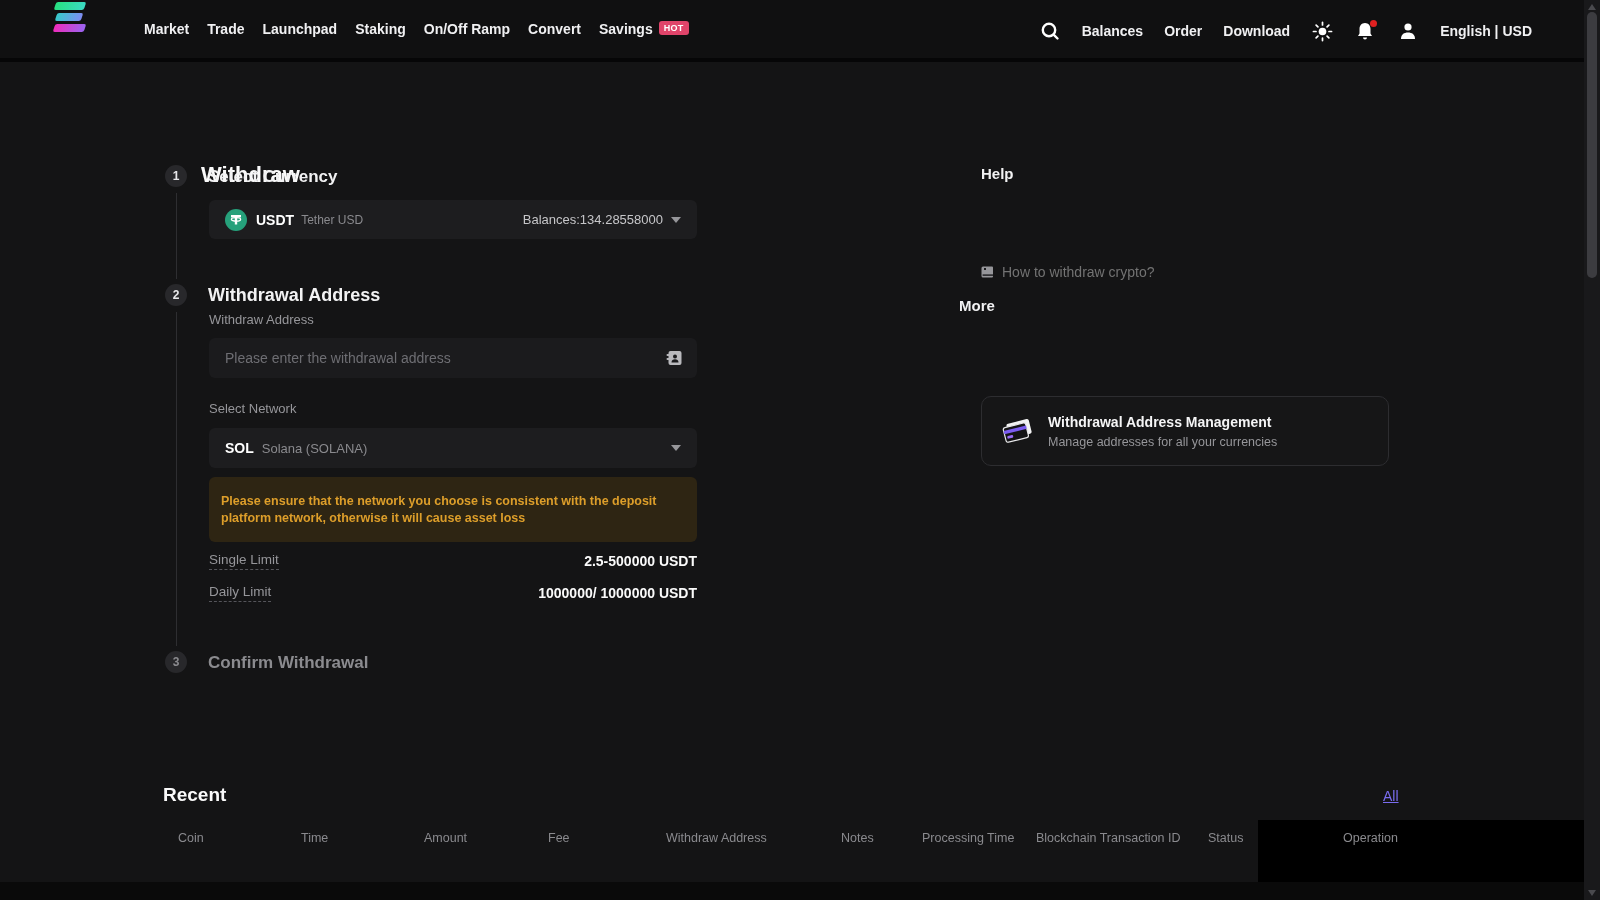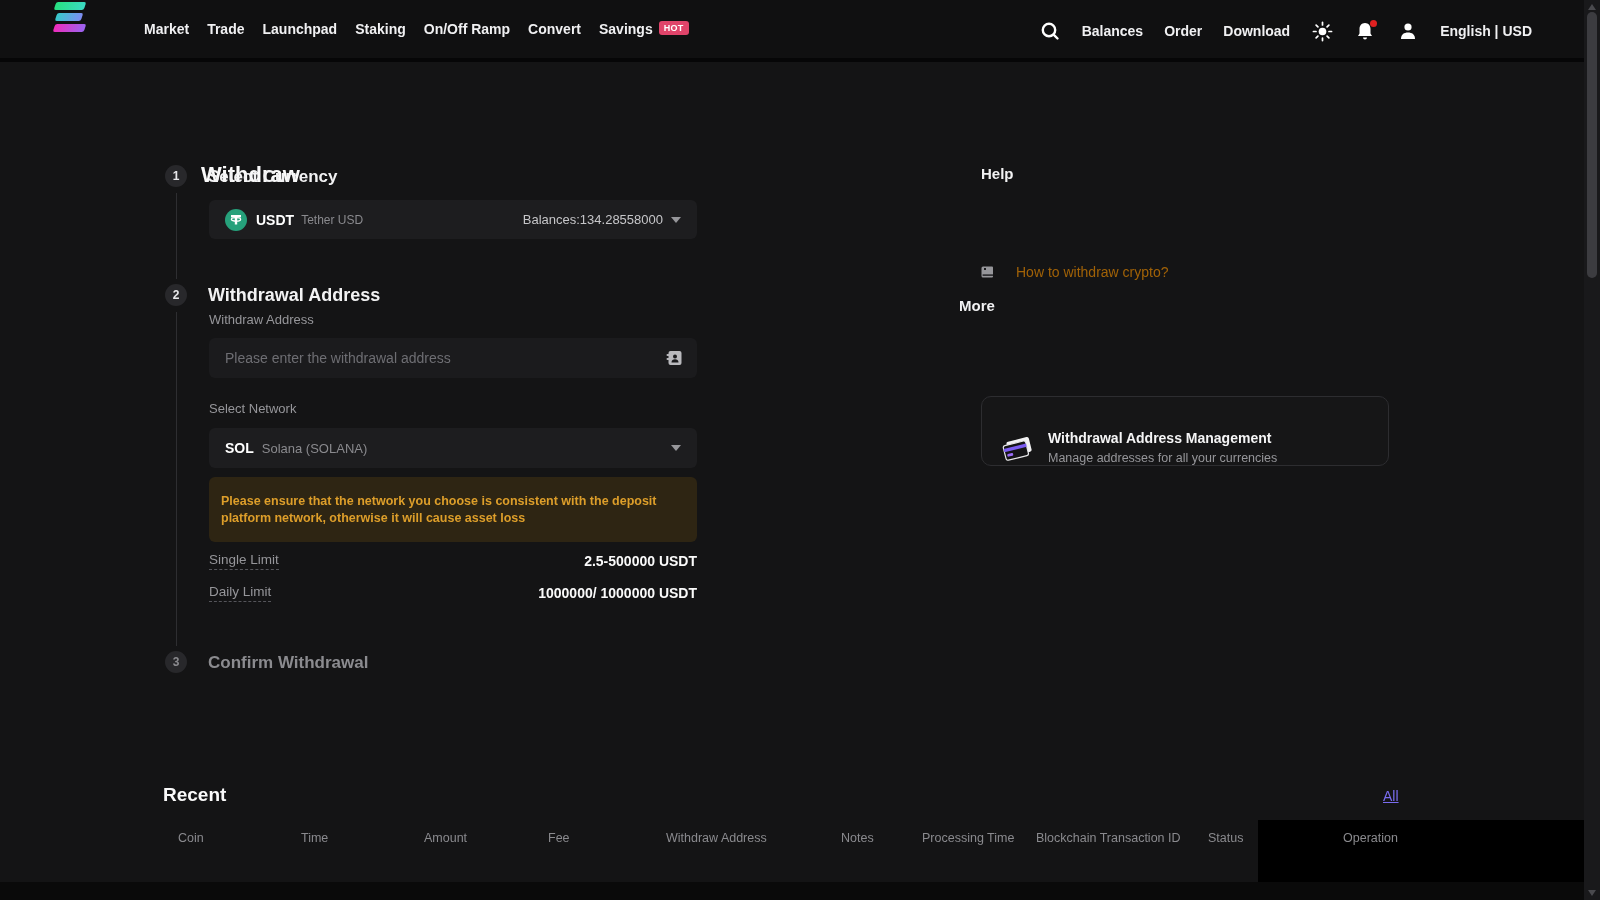--- a/index.html
+++ b/index.html
@@ -67,24 +67,24 @@
              padding:16px 12px; font-size:12.5px; font-weight:700; color:#dd9e2a; line-height:1.32; }
 
   .limit-row { position:absolute; left:209px; width:488px; display:flex; align-items:center; }
   .limit-label { font-size:13.5px; color:#96969a; border-bottom:1px dashed #55555a; padding-bottom:2px; cursor:help; }
   .limit-value { margin-left:auto; font-size:14px; font-weight:700; color:#fafafa; }
 
   .step3-title { color:#8b8b8f; }
 
   
   .side-title { position:absolute; font-size:15px; font-weight:700; color:#f2f2f3; }
-  .help-link { position:absolute; left:981px; top:198px; display:flex; align-items:center; gap:21px;
-               font-size:14px; color:#a16207; cursor:pointer; }
+  .help-link { position:absolute; left:981px; top:198px; display:flex; align-items:center; gap:7px;
+               font-size:14px; color:#737373; cursor:pointer; }
   .more-card { position:absolute; left:981px; top:330px; width:408px; height:70px; border:1px solid #2d2d30;
-               border-radius:10px; display:flex; align-items:flex-end; padding:0 16px; cursor:pointer; background:#161617;}
+               border-radius:10px; display:flex; align-items:center; padding:0 16px; cursor:pointer; background:#161617;}
   .more-card .txt { margin-left:14px; }
   .card-title { font-size:14px; font-weight:700; color:#f5f5f6; }
   .card-sub { font-size:12.5px; color:#96969a; margin-top:5px; }
 
   
   .recent-title { position:absolute; left:163px; top:784px; font-size:19px; font-weight:700; color:#fafafa; }
   .all-link { position:absolute; left:1383px; top:788px; font-size:14px; color:#7a6cf0; cursor:pointer; }
   .thead { position:absolute; top:831px; left:0; width:1600px; height:20px; z-index:5; }
   .th { position:absolute; font-size:12.5px; color:#8a8a8e; white-space:nowrap; }
   .sticky-panel { position:absolute; left:1258px; top:820px; width:326px; height:62px; background:#000000; z-index:6; }

